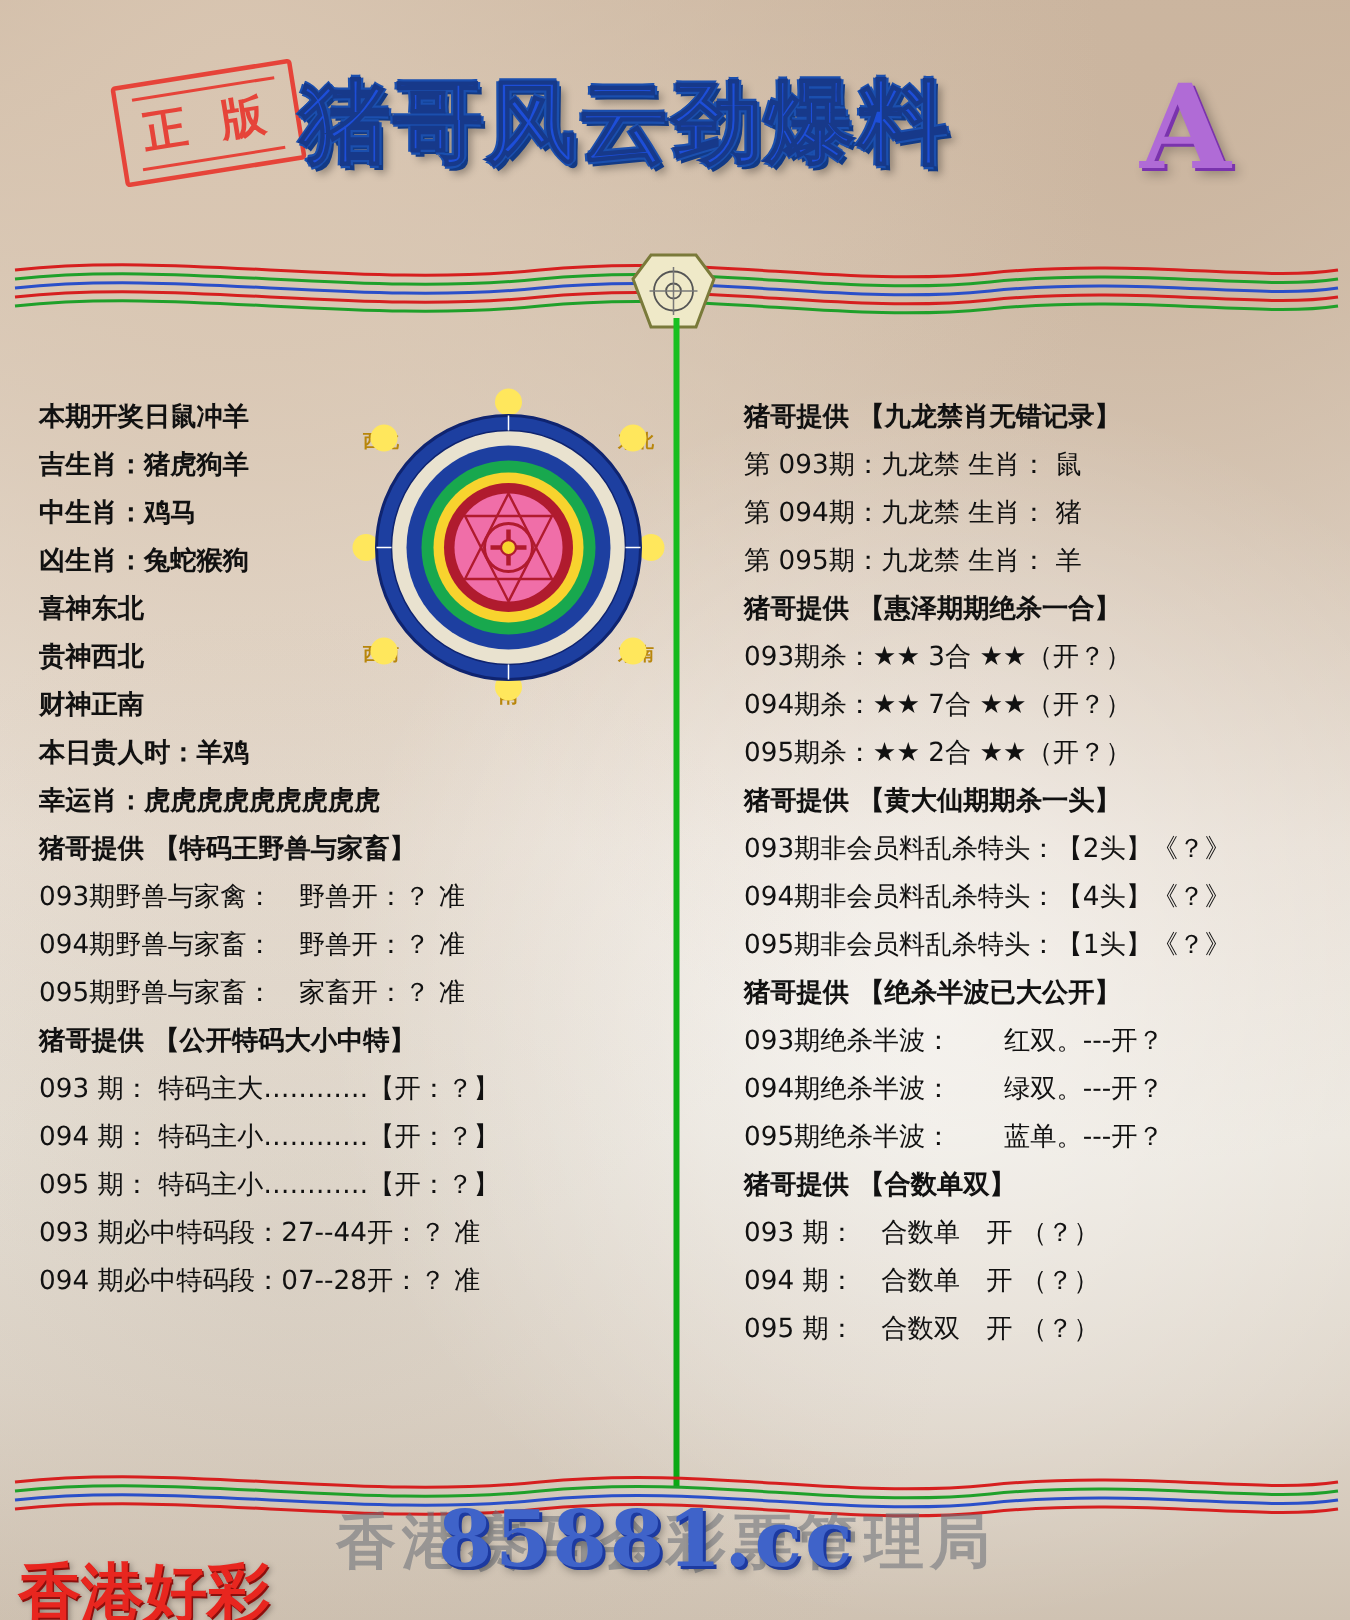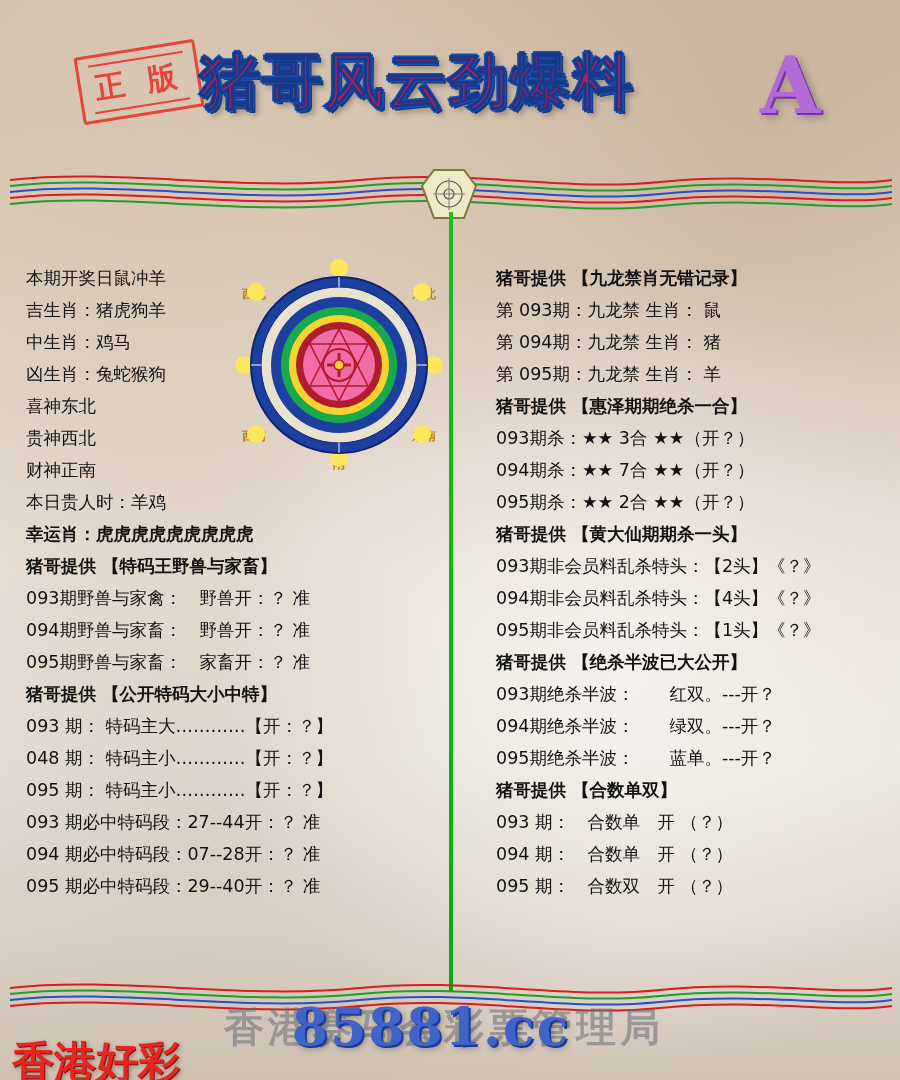--- a/index.html
+++ b/index.html
@@ -28,21 +28,21 @@
     color:#e8392f;font-size:30px;font-weight:bold;letter-spacing:6px;
     font-family:"DejaVu Serif","Liberation Serif",serif;
     opacity:.92;
   }
   .stamp .inner{border-top:2px solid #e8392f;border-bottom:2px solid #e8392f;padding:2px 4px;}
 
   .title{
     position:absolute;left:200px;top:42px;width:520px;height:80px;
     font-size:60px;font-weight:bold;letter-spacing:2px;
     font-family:"DejaVu Serif","Liberation Serif",serif;
-    color:#be185d;
+    color:#1d4ed8;
     text-shadow:
       2px 0 0 #1b4fae, -2px 0 0 #1b4fae, 0 2px 0 #1b4fae, 0 -2px 0 #1b4fae,
       3px 3px 0 #123a86, 5px 5px 6px rgba(0,0,0,.35);
     -webkit-text-stroke:1px #17398a;
     white-space:nowrap;
   }
   .logo-a{
     position:absolute;left:760px;top:40px;
     font-size:78px;font-family:"DejaVu Serif","Liberation Serif",serif;
     font-weight:bold;color:#b06bd6;
@@ -66,21 +66,21 @@
 
   
   .col{position:absolute;top:262px;font-size:17.5px;color:#111;}
   .col-left{left:26px;width:420px;}
   .col-right{left:496px;width:400px;}
 
   .line{
     height:32px;line-height:32px;white-space:nowrap;
     font-family:"DejaVu Sans","Liberation Sans",sans-serif;
   }
-  .line.bold{font-weight:normal;}
+  .line.bold{font-weight:bold;}
   .line.head{font-weight:bold;}
   .line.lucky{font-weight:bold;}
 
   
   .wheel{position:absolute;left:232px;top:258px;width:215px;height:215px;}
 
   
   .footer-watermark{
     position:absolute;left:0;top:1000px;width:888px;text-align:center;
     font-size:40px;font-weight:bold;color:#6a6f78;opacity:.55;
@@ -190,25 +190,24 @@
   <div class="line bold">贵神西北</div>
   <div class="line bold">财神正南</div>
   <div class="line bold">本日贵人时：羊鸡</div>
   <div class="line lucky">幸运肖：虎虎虎虎虎虎虎虎虎</div>
   <div class="line head">猪哥提供 【特码王野兽与家畜】</div>
   <div class="line">093期野兽与家禽：　野兽开：？ 准</div>
   <div class="line">094期野兽与家畜：　野兽开：？ 准</div>
   <div class="line">095期野兽与家畜：　家畜开：？ 准</div>
   <div class="line head">猪哥提供 【公开特码大小中特】</div>
   <div class="line">093 期： 特码主大…………【开：？】</div>
-  <div class="line">048 期： 特码主小…………【开：？】</div>
+  <div class="line">094 期： 特码主小…………【开：？】</div>
   <div class="line">095 期： 特码主小…………【开：？】</div>
   <div class="line">093 期必中特码段：27--44开：？ 准</div>
   <div class="line">094 期必中特码段：07--28开：？ 准</div>
-  <div class="line">095 期必中特码段：29--40开：？ 准</div>
 </div>
 
 <div class="col col-right">
   <div class="line head">猪哥提供 【九龙禁肖无错记录】</div>
   <div class="line">第 093期：九龙禁 生肖： 鼠</div>
   <div class="line">第 094期：九龙禁 生肖： 猪</div>
   <div class="line">第 095期：九龙禁 生肖： 羊</div>
   <div class="line head">猪哥提供 【惠泽期期绝杀一合】</div>
   <div class="line">093期杀：★★ 3合 ★★（开？）</div>
   <div class="line">094期杀：★★ 7合 ★★（开？）</div>

